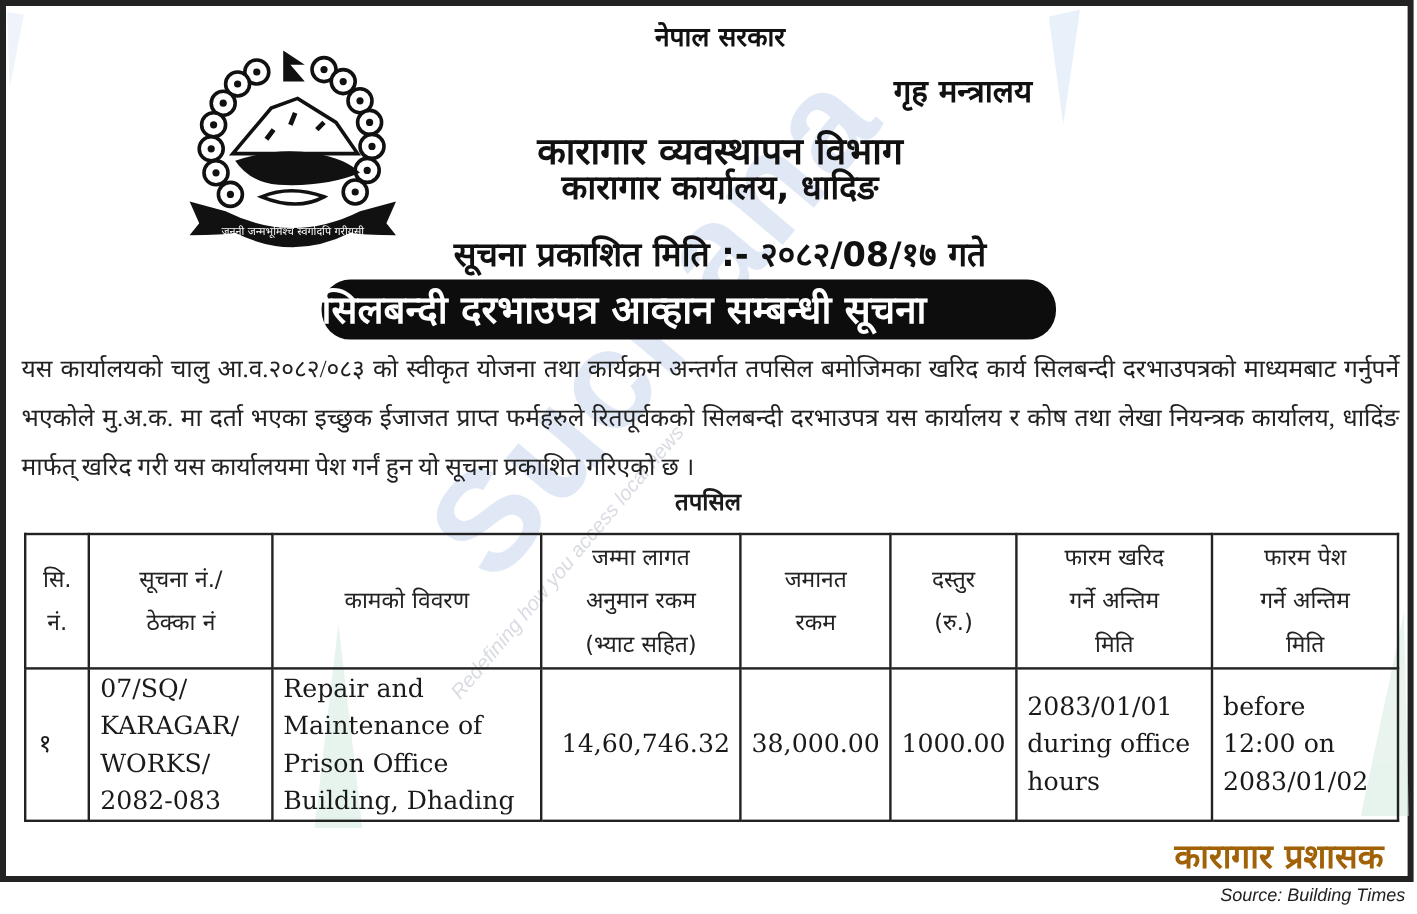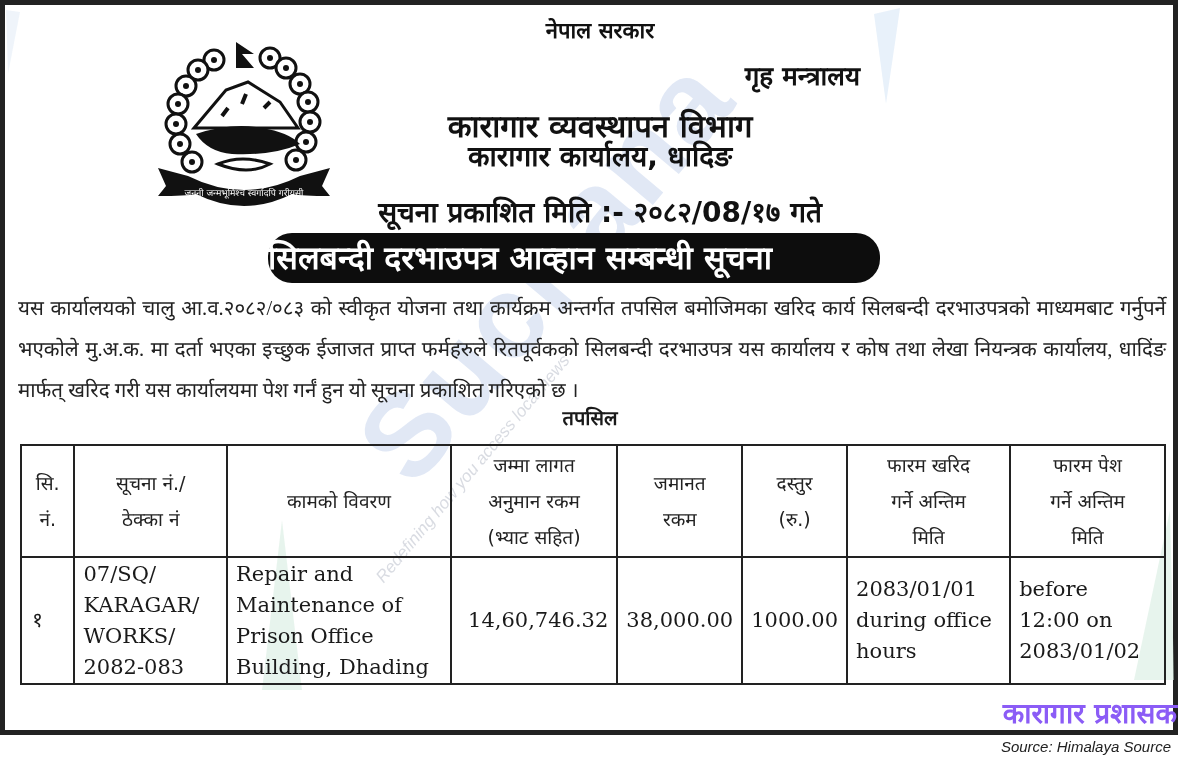--- a/index.html
+++ b/index.html
@@ -36,22 +36,22 @@
             width: 1146px; }
   .t th, .t td { border: 2.5px solid #222; }
   .t th { height: 110px; font-family: "DejaVu Sans", sans-serif; font-weight: normal;
           font-size: 19px; line-height: 36px; text-align: center; vertical-align: middle;
           padding: 0 4px; color: #222; }
   .t td { height: 125px; font-family: "DejaVu Serif", serif; font-size: 21px;
           line-height: 31px; vertical-align: middle; padding: 0 8px; color: #1a1a1a; }
   .t td.c { text-align: right; }
   .t td.sn { font-family: "DejaVu Sans", sans-serif; text-align: left; padding-left: 10px; }
   .t td.pre { white-space: pre-line; }
-  .sign { position: absolute; right: 4px; top: 693px; font-family: "DejaVu Sans", sans-serif;
-          font-weight: bold; font-size: 28px; color: #8b5cf6; }
+  .sign { position: absolute; right: 28px; top: 693px; font-family: "DejaVu Sans", sans-serif;
+          font-weight: bold; font-size: 28px; color: #a16207; }
   .source { position: absolute; right: 10px; top: 738px; font-family: "Liberation Sans", sans-serif;
             font-style: italic; font-size: 15px; color: #222; }
 </style>
 </head>
 <body>
 
 <div class="frame"></div>
 
 <svg class="wm-shape" style="left:872px;top:6px;" width="40" height="100" viewBox="0 0 40 100">
   <polygon points="2,8 28,2 24,30 14,98" fill="#d6e6f6"></polygon>
@@ -179,13 +179,13 @@
 during office
 hours</td>
       <td class="pre">before
 12:00 on
 2083/01/02</td>
     </tr>
   </tbody>
 </table>
 
 <div class="sign">कारागार प्रशासक</div>
-<div class="source">Source: Himalaya Source</div>
+<div class="source">Source: Building Times</div>
 
 </body></html>

